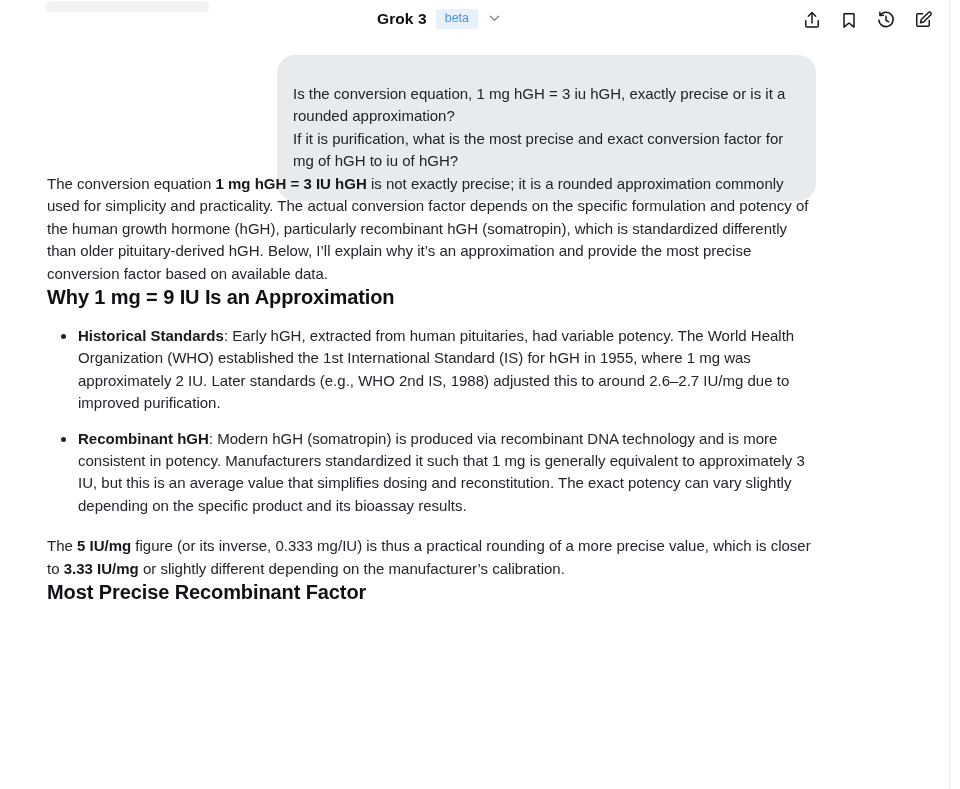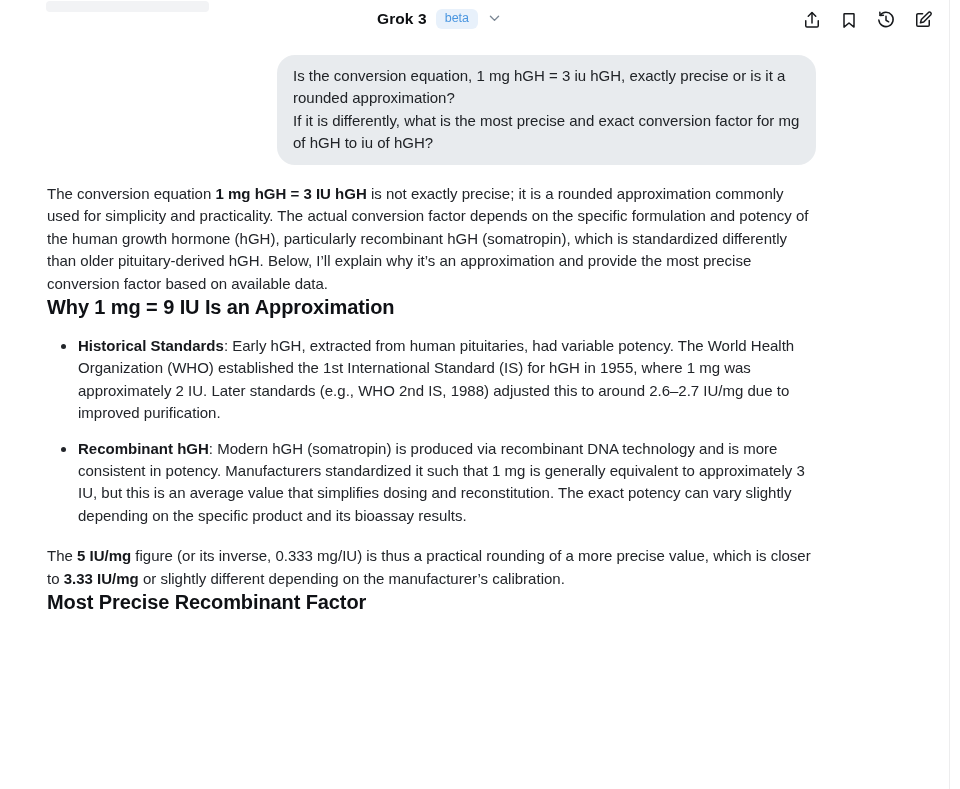--- a/index.html
+++ b/index.html
@@ -19,44 +19,44 @@
   .title-redacted {
     position: absolute; left: 46px; top: 1px; width: 163px; height: 11px;
     background: #f2f3f5; border-radius: 4px;
   }
   .model-selector {
     position: absolute; left: 377px; top: 9px;
     display: flex; align-items: center; gap: 9px; cursor: pointer;
   }
   .model-title { font-size: 15.5px; font-weight: bold; color: #0d0f12; letter-spacing: 0.1px; }
   .beta-badge {
-    font-size: 12.5px; padding: 3px 9px 4px; border-radius: 6px; line-height: 1;
+    font-size: 12.5px; padding: 3px 9px 4px; border-radius: 1px; line-height: 1;
   }
   .chevron { display: flex; align-items: center; color: #7b8794; }
   .header-actions {
     position: absolute; right: 26px; top: 9px;
     display: flex; align-items: center; gap: 15px;
   }
   .icon-btn {
     width: 22px; height: 22px; padding: 0; border: none; background: transparent;
     display: flex; align-items: center; justify-content: center; cursor: pointer; color: #17191c;
   }
   .icon-btn svg { display: block; }
 
   
   .user-bubble {
     position: absolute; left: 277px; top: 55px; width: 539px;
     background: #e8ebee; border-radius: 18px;
-    padding: 10px 16px;
+    padding: 28px 16px;
     font-size: 15px; line-height: 22.4px; color: #202327;
   }
 
   
   .answer {
-    position: absolute; left: 47px; top: 183px; width: 770px;
+    position: absolute; left: 47px; top: 173px; width: 770px;
     font-size: 15px; line-height: 22.4px; color: #22252a;
   }
   .answer p { margin: 0; }
   .answer strong { font-weight: bold; color: #16181c; }
   .p1 { margin: 0 0 30px; }
   h2.section-heading {
     font-size: 20px; line-height: 24px; font-weight: bold; color: #0f1115;
     margin: 0 0 16px; letter-spacing: -0.1px;
   }
   .p2 { margin: 0 0 19px; }
@@ -119,21 +119,21 @@
               <path d="M11.5 4.5H6A1.5 1.5 0 0 0 4.5 6v12A1.5 1.5 0 0 0 6 19.5h12a1.5 1.5 0 0 0 1.5-1.5v-5.5"></path>
               <path d="M18.6 2.9a2 2 0 0 1 2.8 2.8l-8.6 8.6-3.9 1.1 1.1-3.9z"></path>
             </svg>
         </span>
       </button>
     </div>
   </div>
 
   <div class="user-bubble" style="background: rgb(232, 235, 238);">
     <div>Is the conversion equation, 1 mg hGH = 3 iu hGH, exactly precise or is it a rounded approximation?</div>
-    <div>If it is differently, what is the most precise and exact conversion factor for mg of hGH to iu of hGH?</div>
+    <div>If it is purification, what is the most precise and exact conversion factor for mg of hGH to iu of hGH?</div>
   </div>
 
   <div class="answer">
     <p class="p1"><span>The conversion equation </span><strong>1 mg hGH = 3 IU hGH</strong><span> is not exactly precise; it is a rounded approximation commonly used for simplicity and practicality. The actual conversion factor depends on the specific formulation and potency of the human growth hormone (hGH), particularly recombinant hGH (somatropin), which is standardized differently than older pituitary-derived hGH. Below, I’ll explain why it’s an approximation and provide the most precise conversion factor based on available data.</span></p>
 
     <h2 class="section-heading">Why 1 mg = 9 IU Is an Approximation</h2>
 
 
     <ul>
       <li><strong>Historical Standards</strong><span>: Early hGH, extracted from human pituitaries, had variable potency. The World Health Organization (WHO) established the 1st International Standard (IS) for hGH in 1955, where 1 mg was approximately 2 IU. Later standards (e.g., WHO 2nd IS, 1988) adjusted this to around 2.6–2.7 IU/mg due to improved purification.</span></li>

